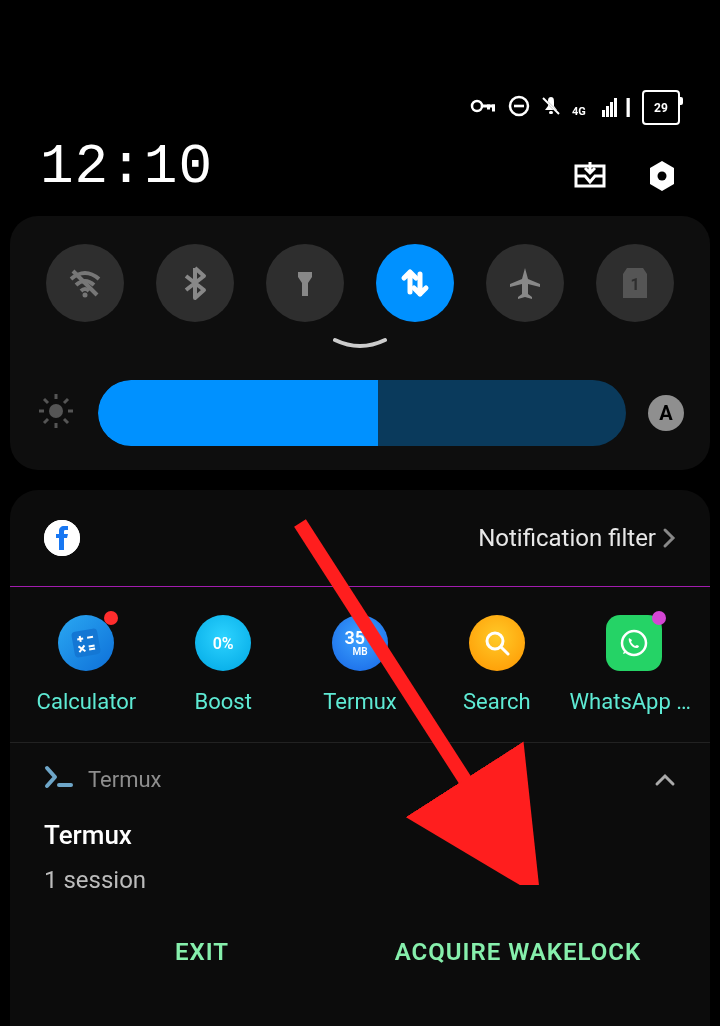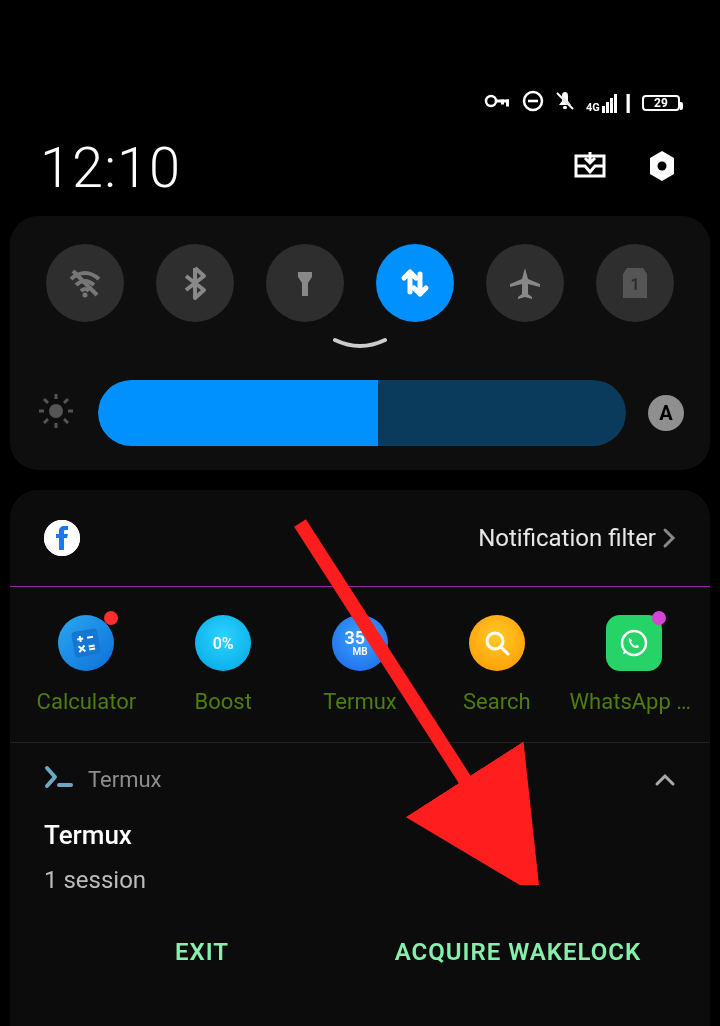--- a/index.html
+++ b/index.html
@@ -18,33 +18,33 @@
     right: 40px;
     display: flex;
     align-items: center;
     gap: 10px;
   }
   .status-bar svg, .status-bar .battery { color:#fff; }
   .battery-wrap { display:flex; align-items:center; }
   .battery {
     border: 2px solid #fff;
     border-radius: 4px;
-    width: 38px; height: 16px;
+    width: 38px; height: 35px;
     display:flex; align-items:center; justify-content:center;
     font-size: 12px; font-weight:700;
     position:relative;
   }
   .battery::after{
     content:""; position:absolute; right:-5px; top:5px;
     width:3px; height:8px; background:#fff; border-radius:0 2px 2px 0;
   }
 
   .clock-row {
     position:absolute; top:135px; left:40px; right:40px;
-    display:flex; align-items:center;
+    display:flex; align-items:flex-end;font-family:Liberation Mono, monospace;
   }
   .time { font-size:56px; font-weight:300; letter-spacing:1px; }
   .date-carrier { margin-left:22px; font-size:22px; line-height:1.4; }
   .clock-actions { margin-left:auto; display:flex; gap:36px; }
 
   .qs-panel {
     position:absolute; top:216px; left:10px; right:10px;
     background:#0e0e0e; border-radius:28px;
     padding:28px 20px 24px;
   }
@@ -76,21 +76,21 @@
   .filter-row {
     display:flex; align-items:center; padding:0 34px 30px;
     border-bottom:1px solid #a21caf;
   }
   .fb-badge { width:36px; height:36px; border-radius:50%; background:#fff; display:flex; align-items:center; justify-content:center; }
   .filter-text { margin-left:auto; font-size:24px; color:#e8e8e8; display:flex; align-items:center; gap:6px;}
 
   .apps-row { display:flex; justify-content:space-around; padding:28px 8px; border-bottom:1px solid #222;}
   .app { display:flex; flex-direction:column; align-items:center; gap:18px; width:130px;}
   .app-icon { width:56px; height:56px; border-radius:50%; display:flex; align-items:center; justify-content:center; position:relative; font-weight:600; color:#fff; }
-  .app-label { font-size:22px; color:#4d7c0f; white-space:nowrap; overflow:hidden; text-overflow:ellipsis; max-width:128px; text-align:center;}
+  .app-label { font-size:22px; color:#5eead4; white-space:nowrap; overflow:hidden; text-overflow:ellipsis; max-width:128px; text-align:center;}
   .dot-badge { position:absolute; top:-4px; right:-4px; width:14px; height:14px; border-radius:50%; }
 
   .termux-notif { padding:22px 34px 0; }
   .termux-head { display:flex; align-items:center; gap:14px; color:#8e8e8e; font-size:22px;}
   .termux-head .spacer{flex:1;}
   .termux-body { margin-top:26px; }
   .termux-title { font-size:26px; font-weight:500; }
   .termux-sub   { font-size:24px; color:#bcbcbc; margin-top:16px;}
   .termux-actions { display:flex; margin-top:38px; }
   .termux-actions div { flex:1; text-align:center; font-size:24px; font-weight:600; letter-spacing:1px; color:#86efac; padding:6px 0;}
@@ -117,21 +117,21 @@
   </span>
   <span>
     <svg width="22" height="22" viewBox="0 0 22 22">
         <path d="M11 2 C14 2 14 5 14 7 L14 11 L17 15 L5 15 L8 11 L8 7 C8 5 8 2 11 2 Z" fill="#fff"></path>
         <rect x="9" y="16" width="4" height="3" rx="1.5" fill="#fff"></rect>
         <line x1="3" y1="3" x2="19" y2="19" stroke="#000" stroke-width="2"></line>
         <line x1="3" y1="3" x2="19" y2="19" stroke="#fff" stroke-width="2" stroke-dasharray="0"></line>
       </svg>
   </span>
   <span style="display:flex;align-items:flex-end;gap:1px;">
-    <span style="font-size:11px;font-weight:700;line-height:1;margin-right:1px;">4G</span>
+    <span style="font-size:11px;font-weight:700;line-height:1;margin-right:15px;">4G</span>
     <span style="width:3px;height:7px;background:#fff;"></span>
     <span style="width:3px;height:11px;background:#fff;"></span>
     <span style="width:3px;height:15px;background:#fff;"></span>
     <span style="width:3px;height:19px;background:#fff;"></span>
   </span>
   <span class="battery-wrap">
     <span style="margin-right:3px;">▎</span>
     <span class="battery">29</span>
   </span>
 </div>

